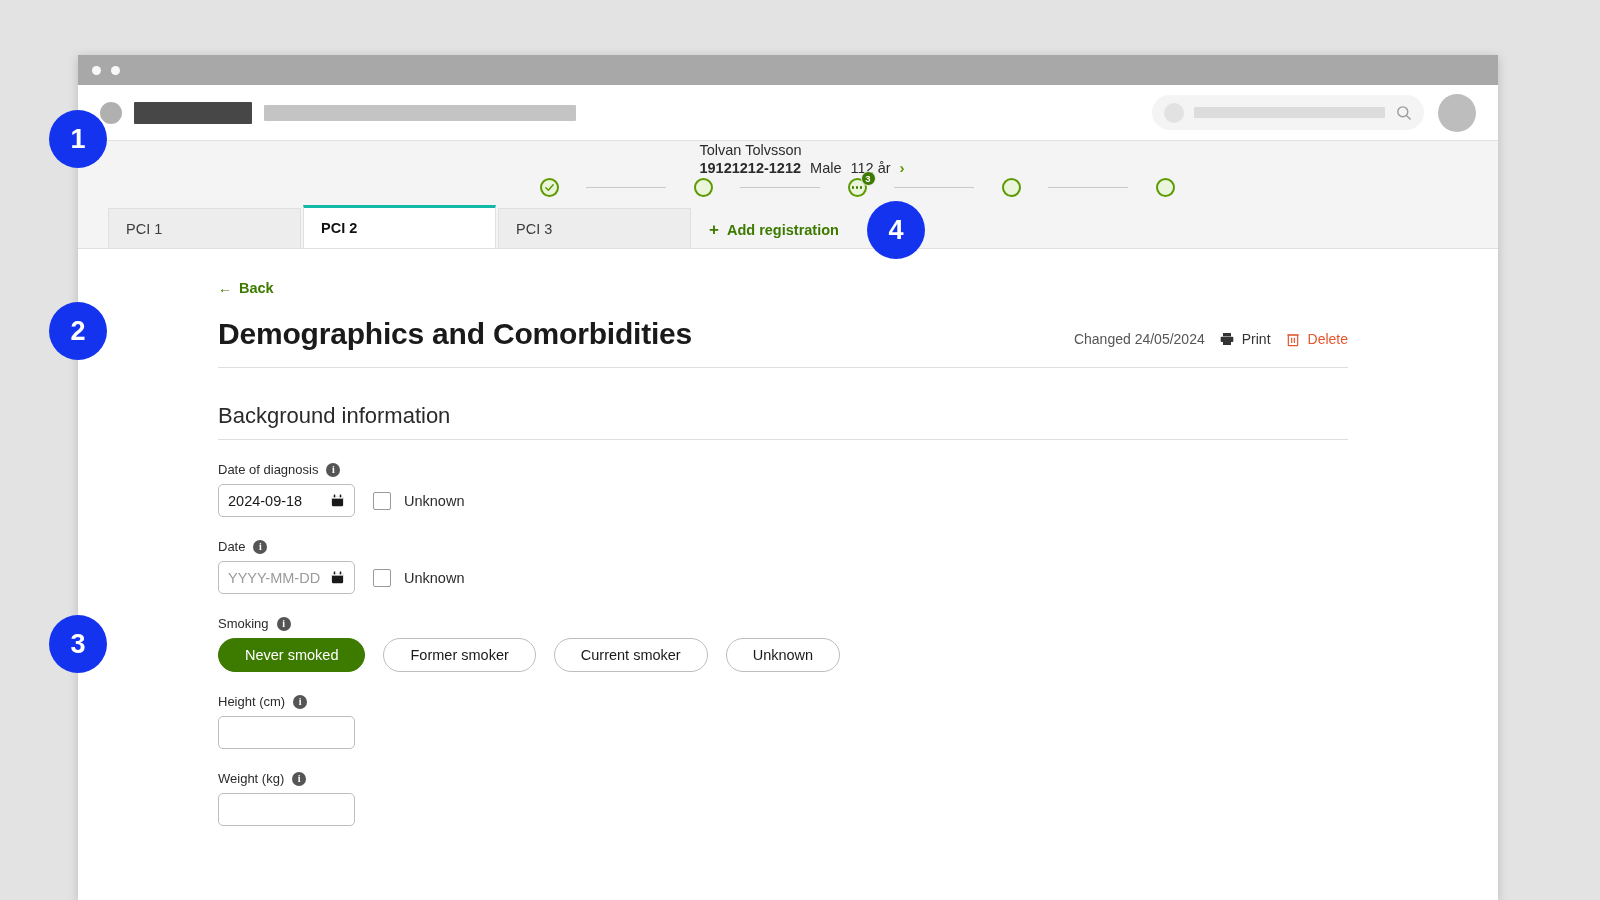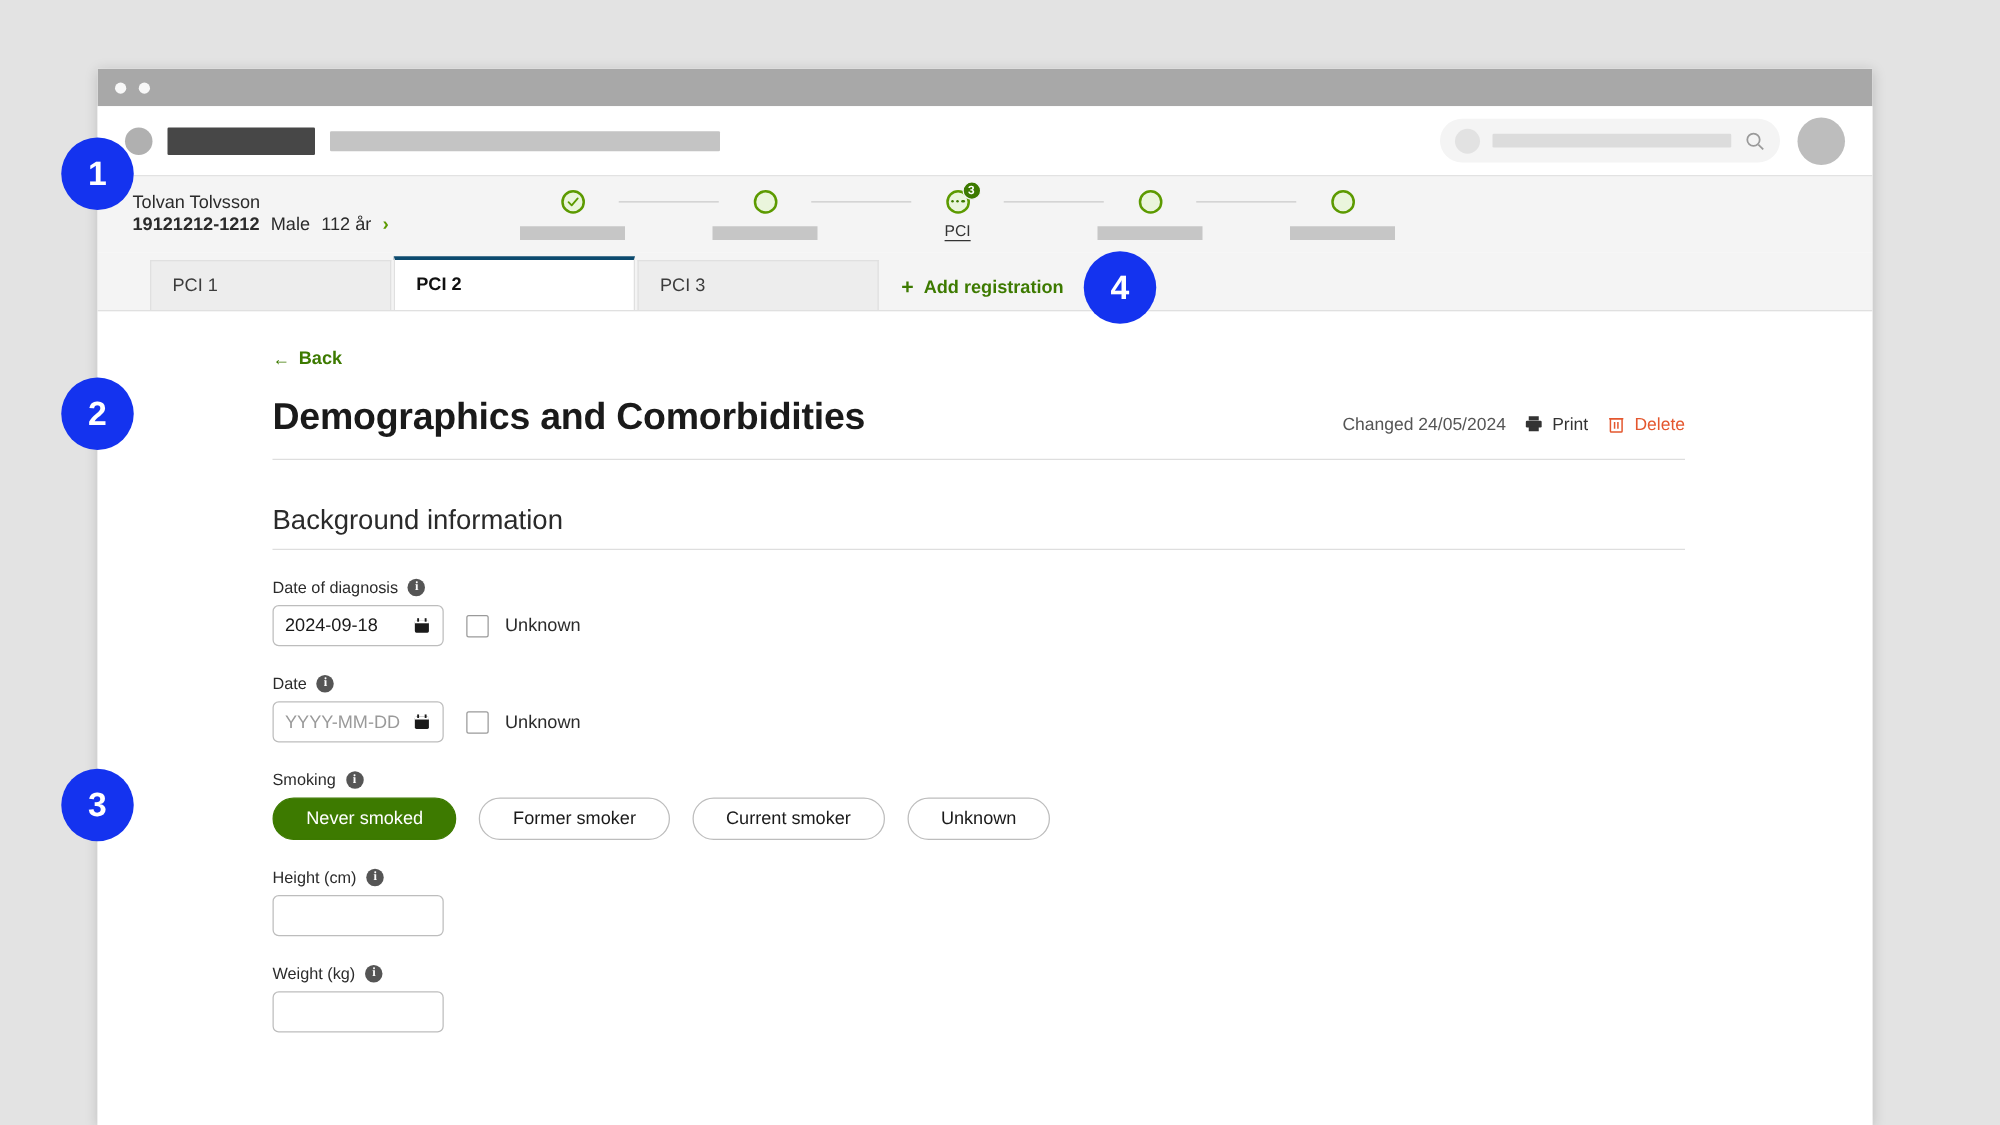--- a/index.html
+++ b/index.html
@@ -52,21 +52,21 @@
     display: flex; align-items: center; padding: 0 12px; gap: 10px;
   }
   .search-av { width: 20px; height: 20px; border-radius: 50%; background: #e2e2e2; flex:0 0 auto;}
   .sk-search { flex: 1; height: 11px; background: #dcdcdc; }
   .search-icon { width: 17px; height: 17px; color: #9a9a9a; flex: 0 0 auto; }
   .nav-profile { width: 38px; height: 38px; border-radius: 50%; background: #bdbdbd; }
 
   
   .patientbar {
     height: 62px; background: #f4f4f4; border-top: 1px solid #e2e2e2;
-    display: flex; align-items: center; padding-left: 28px; position: relative;
+    display: flex; align-items: center; padding-left: 28px; position: relative; flex-direction: column;
   }
   .patient-info { line-height: 1.25; }
   .patient-name { font-size: 14.5px; color: #2b2b2b; }
   .patient-sub { font-size: 14.5px; color: #2b2b2b; display: flex; align-items: baseline; gap: 9px; }
   .patient-pnr { font-weight: bold; }
   .chev { color: #5c9a00; font-size: 15px; font-weight: bold; }
 
   
   .stepper { display: flex; align-items: flex-start; margin-left: 110px; }
   .step { display: flex; flex-direction: column; align-items: center; width: 74px; position: relative; }
@@ -104,32 +104,32 @@
   .btn-sign {
     width: 165px; height: 46px; background: #3d7a00; border: none;
     color: #ffffff; font-size: 15.5px; font-weight: bold;
     display: flex; align-items: center; padding-left: 18px;
     cursor: pointer;
   }
 
   
   .tabsbar {
     height: 47px; background: #f4f4f4;
-    display: flex; align-items: flex-end; padding-left: 42px;
+    display: flex; align-items: flex-end; padding-left: 30px;
     border-bottom: 1px solid #e0e0e0; position: relative;
   }
   .tab {
     width: 193px; height: 40px; background: #ededed;
     border: 1px solid #e0e0e0; border-bottom: none;
     display: flex; align-items: center; padding-left: 17px;
     font-size: 14.5px; color: #3c3c3c; cursor: pointer; margin-right: 2px;
   }
   .tab.active {
     background: #ffffff; color: #111; font-weight: bold;
-    border-top: 3px solid #0c4a6e; height: 43px;
+    border-top: 3px solid #14b8a6; height: 43px;
   }
   .tab-add {
     display: flex; align-items: center; gap: 8px;
     margin-left: 16px; margin-bottom: 10px;
     color: #3d7a00; font-size: 14.5px; font-weight: bold; cursor: pointer;
   }
   .tab-add .plus { font-size: 17px; line-height: 1; }
 
   
   .content { background: #ffffff; padding: 30px 0 0 0; height: 100%; }

